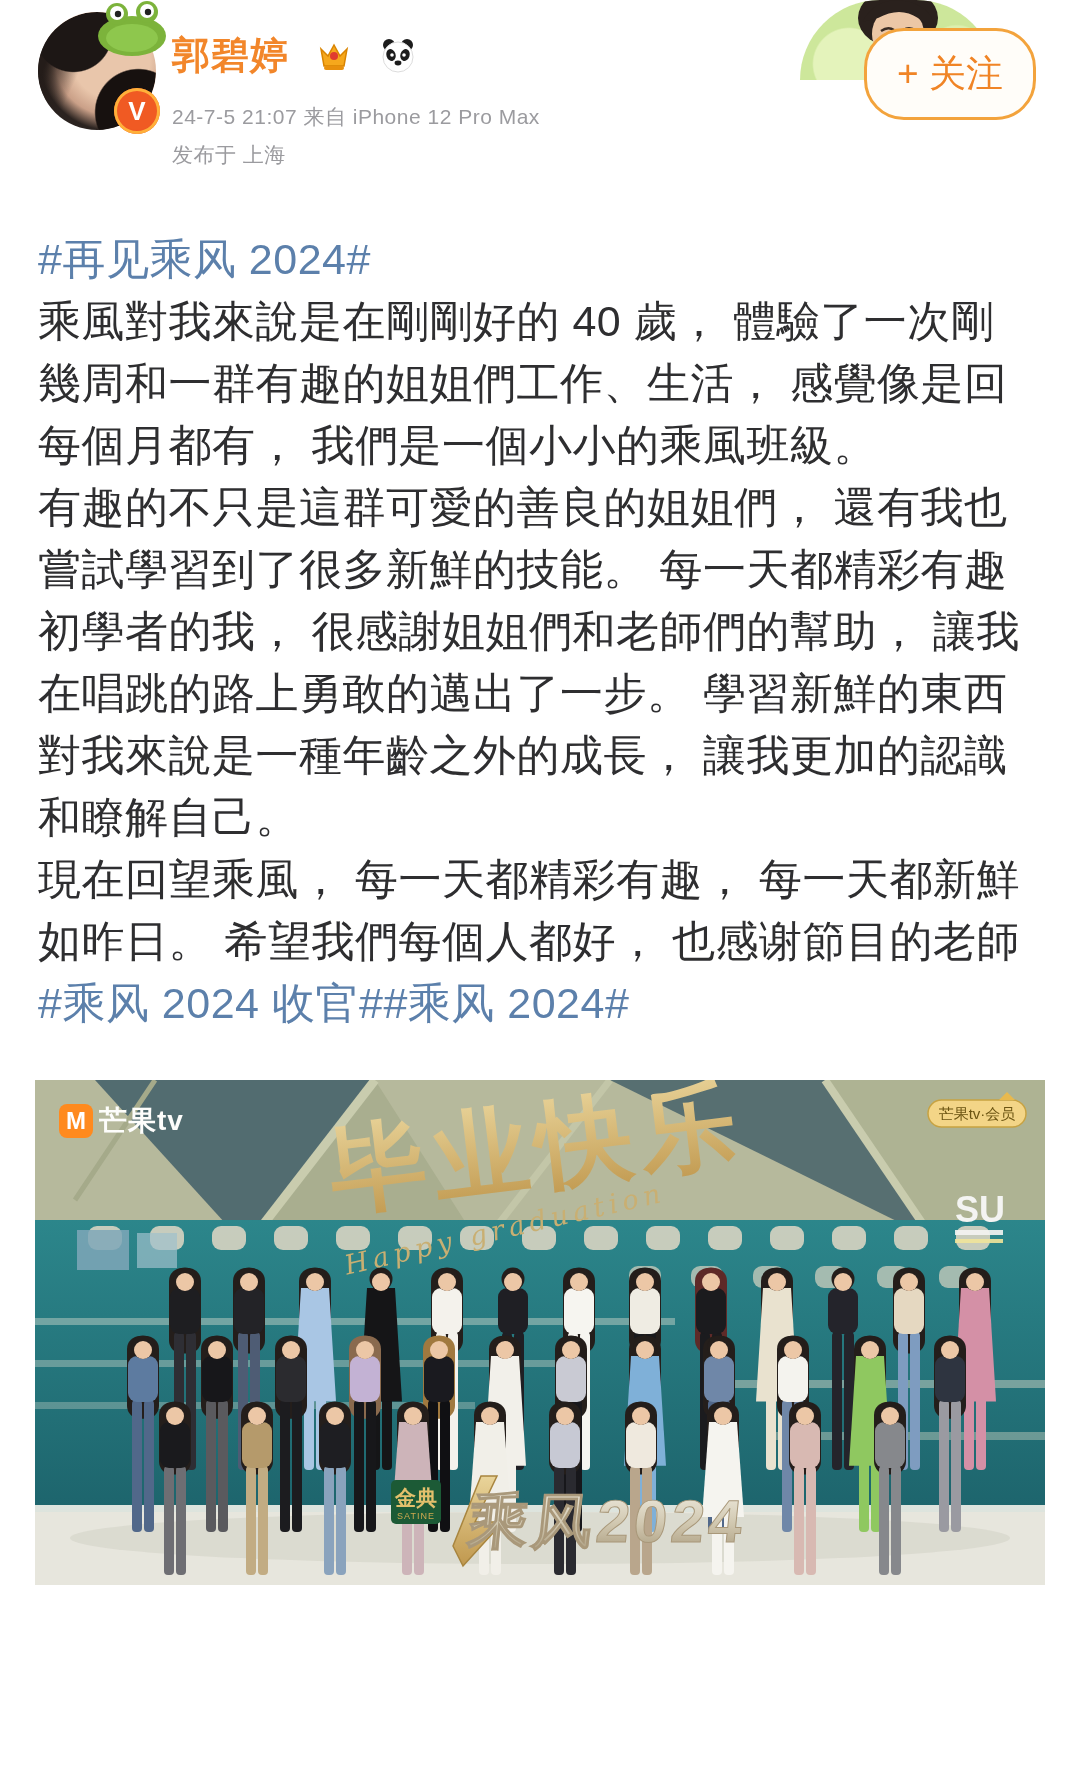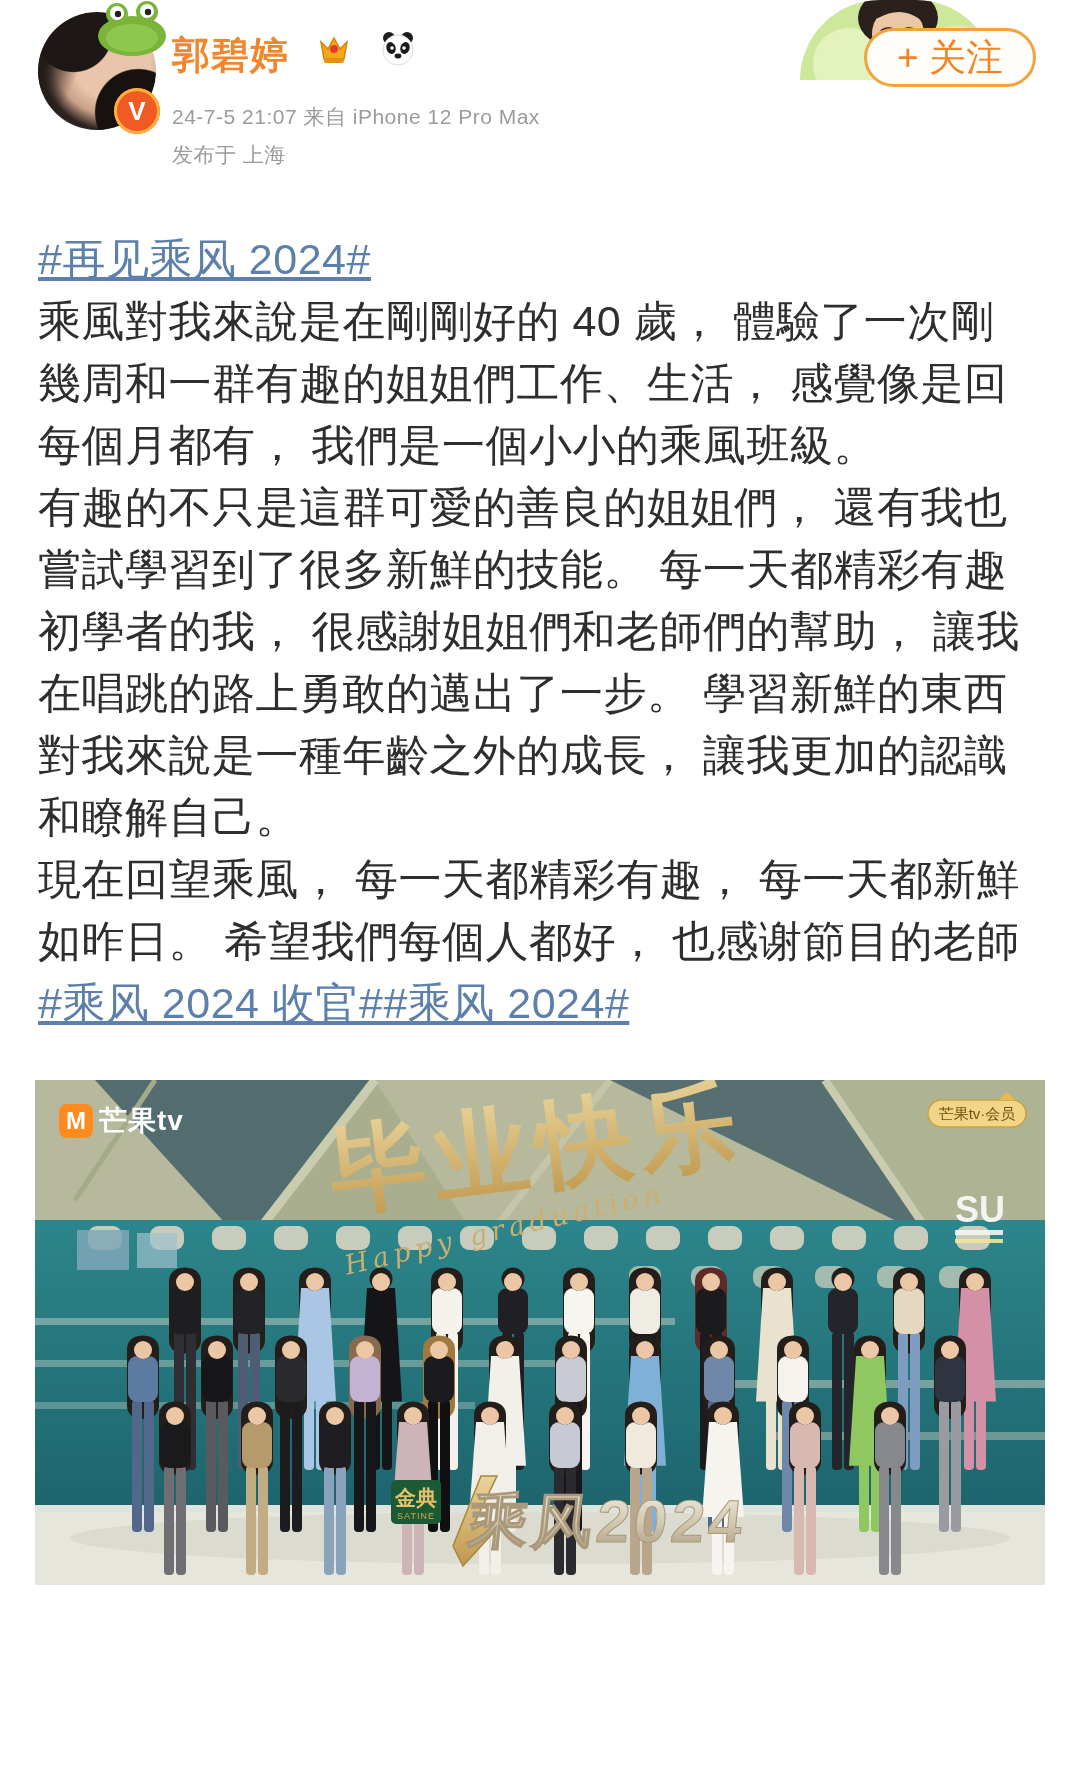--- a/index.html
+++ b/index.html
@@ -13,39 +13,39 @@
   .avatar .hair{position:absolute;inset:0;border-radius:50%;
           background:radial-gradient(circle at 30% 18%, #1d1715 0 30%, transparent 31%),
                      radial-gradient(circle at 85% 85%, #17110f 0 30%, transparent 31%),
                      linear-gradient(115deg,#241c19 18%,transparent 40%);}
   .frog-hat{position:absolute;left:55px;top:-14px;width:78px;height:58px;}
   .v-badge{position:absolute;right:-4px;bottom:-4px;width:46px;height:46px;border-radius:50%;
            background:radial-gradient(circle at 50% 42%,#f05a23 0 62%,#e4401c 100%);
            box-shadow:0 0 0 3px #ffb03a inset;color:#fff;font-weight:bold;font-size:26px;
            display:flex;align-items:center;justify-content:center;}
   .user-block{position:absolute;left:172px;top:30px;}
-  .user-line{display:flex;align-items:flex-start;gap:26px;}
+  .user-line{display:flex;align-items:center;gap:26px;}
   .username{font-size:38px;font-weight:600;color:#f2862a;letter-spacing:1px;}
   .meta{color:#9b9b9f;font-size:21px;margin-top:22px;letter-spacing:0.5px;}
   .meta.loc{margin-top:10px;}
   .arch-deco{position:absolute;left:800px;top:0;width:196px;height:80px;
              border-radius:98px 98px 0 0;overflow:hidden;
              background:radial-gradient(circle at 25% 80%,#e4f3bb 0 22%,transparent 23%),
                         radial-gradient(circle at 80% 70%,#dcefae 0 18%,transparent 19%),
                         #cde79b;}
   .arch-face{position:absolute;left:48px;top:-8px;width:100px;height:88px;}
-  .follow-btn{position:absolute;right:44px;top:28px;height:59px;padding:0 30px;
+  .follow-btn{position:absolute;right:44px;top:28px;height:92px;padding:0 30px;
               border:3px solid #f3a33c;border-radius:40px;background:#fffdf9;
               color:#f08426;font-size:37px;display:flex;align-items:center;gap:6px;
               box-sizing:border-box;}
   
   .post-text{margin:36px 38px 0 38px;font-size:43px;line-height:62px;color:#2e2e30;
              letter-spacing:0.5px;}
   .post-text .line{white-space:nowrap;}
-  .post-text .hashtag{color:#5c80ab;text-decoration:underline;}
+  .post-text .hashtag{color:#5c80ab;}
   
   .photo{margin:46px 35px 0 35px;width:1010px;height:505px;overflow:hidden;position:relative;
          background:#b6b99c;}
   .photo svg{display:block;}
   .icon-svg{display:block;}
 </style>
 </head>
 <body>
 
 <div class="post-header">

